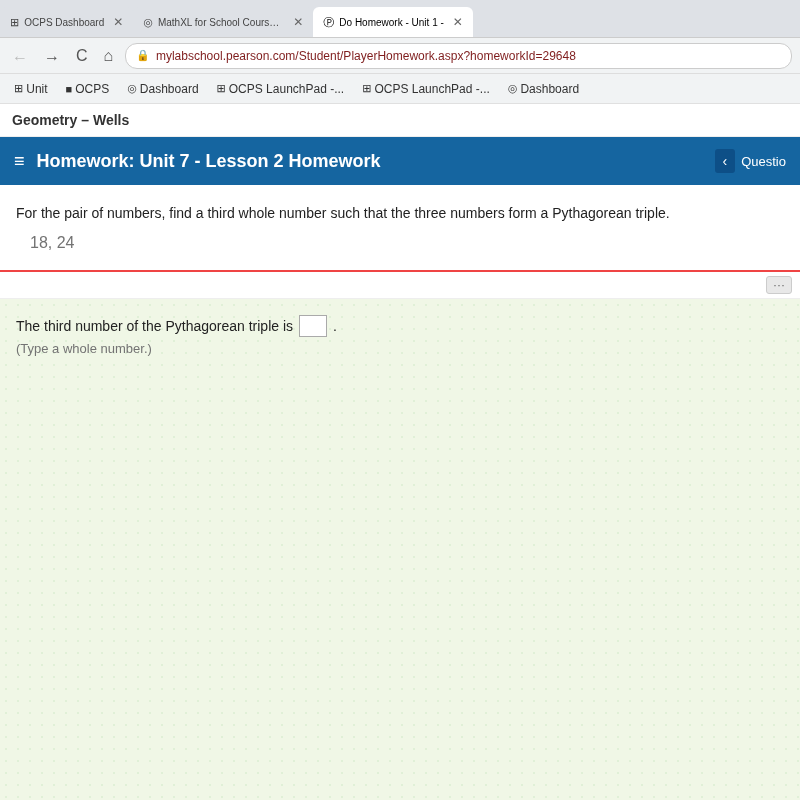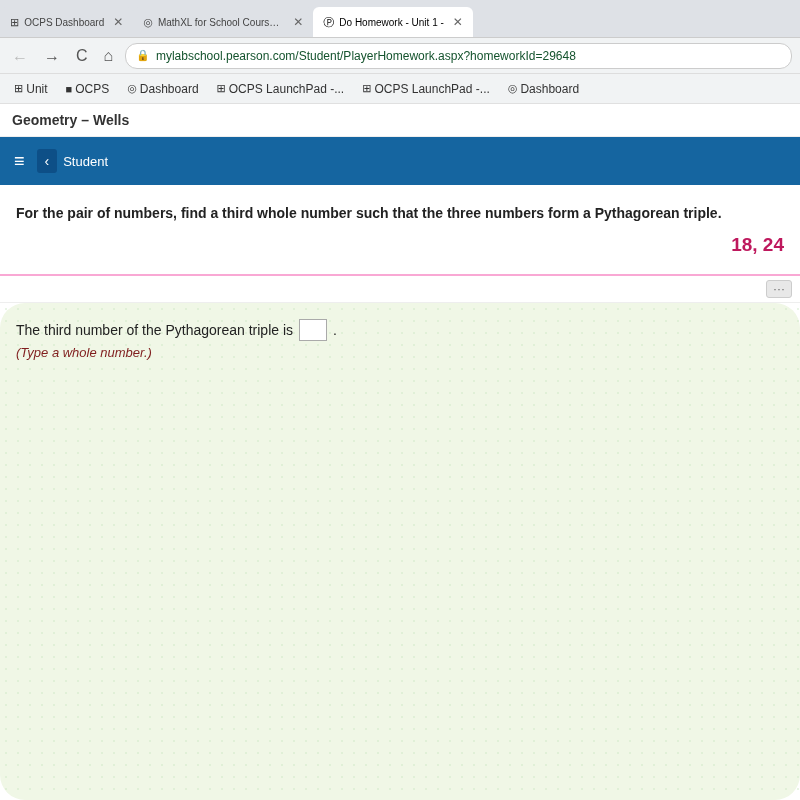--- a/index.html
+++ b/index.html
@@ -101,21 +101,21 @@
       align-items: center;
       gap: 6px;
       height: 26px;
       overflow: hidden;
     }
 
     .lock-icon { color: #555; font-size: 11px; }
 
     .address-text {
       font-size: 12px;
-      color: #14532d;
+      color: #7f1d1d;
       white-space: nowrap;
       overflow: hidden;
       text-overflow: ellipsis;
     }
 
     
     .bookmarks-bar {
       background: #f1f3f4;
       display: flex;
       align-items: center;
@@ -199,34 +199,32 @@
       font-size: 14px;
       border-radius: 3px;
     }
 
     
     .question-area {
       padding: 18px 16px;
       font-size: 14px;
       color: #222;
       background: #fff;
-      border-bottom: 2px solid #f9a8d4;
-      font-weight: bold;
+      border-bottom: 2px solid #ef4444;
     }
 
     .question-text {
       margin-bottom: 10px;
       line-height: 1.5;
     }
 
     .question-numbers {
-      font-size: 19px;
+      font-size: 16px;
       margin-left: 14px;
-      color: #be185d;
-      text-align: right;
+      color: #737373;
     }
 
     
     .more-indicator {
       display: flex;
       justify-content: flex-end;
       padding: 4px 8px;
       border-bottom: 1px solid #eee;
     }
 
@@ -239,21 +237,20 @@
       padding: 1px 6px;
       cursor: pointer;
     }
 
     
     .answer-area {
       padding: 16px;
       background: #f0f7e6;
       flex: 1;
       position: relative;
-      border-radius: 25px;
     }
 
     .answer-text {
       font-size: 14px;
       color: #222;
       display: flex;
       align-items: center;
       gap: 6px;
       flex-wrap: wrap;
       margin-bottom: 4px;
@@ -263,23 +260,22 @@
       width: 28px;
       height: 22px;
       border: 1px solid #aaa;
       background: #fff;
       display: inline-block;
       vertical-align: middle;
     }
 
     .answer-hint {
       font-size: 13px;
-      color: #7f1d1d;
+      color: #737373;
       margin-top: 4px;
-      font-style: italic;
     }
 
     
     .answer-area-bg {
       position: absolute;
       top: 0; left: 0; right: 0; bottom: 0;
       background-image: radial-gradient(circle, #c8e6c0 1px, transparent 1px);
       background-size: 12px 12px;
       opacity: 0.4;
       pointer-events: none;
@@ -350,23 +346,24 @@
       <span>Dashboard</span>
     </div>
   </div>
 
   <div class="page-content">
 
     <div class="page-title-bar">Geometry – Wells</div>
 
     <div class="homework-header">
       <span class="hamburger">≡</span>
+      <span class="homework-title">Homework:  Unit 7 - Lesson 2 Homework</span>
       <div class="question-nav">
         <button class="nav-arrow">‹</button>
-        <span>Student</span>
+        <span>Questio</span>
       </div>
     </div>
 
     <div class="question-area">
       <div class="question-text">For the pair of numbers, find a third whole number such that the three numbers form a Pythagorean triple.</div>
       <div class="question-numbers">18, 24</div>
     </div>
 
     <div class="more-indicator">
       <button class="dots-btn">···</button>

